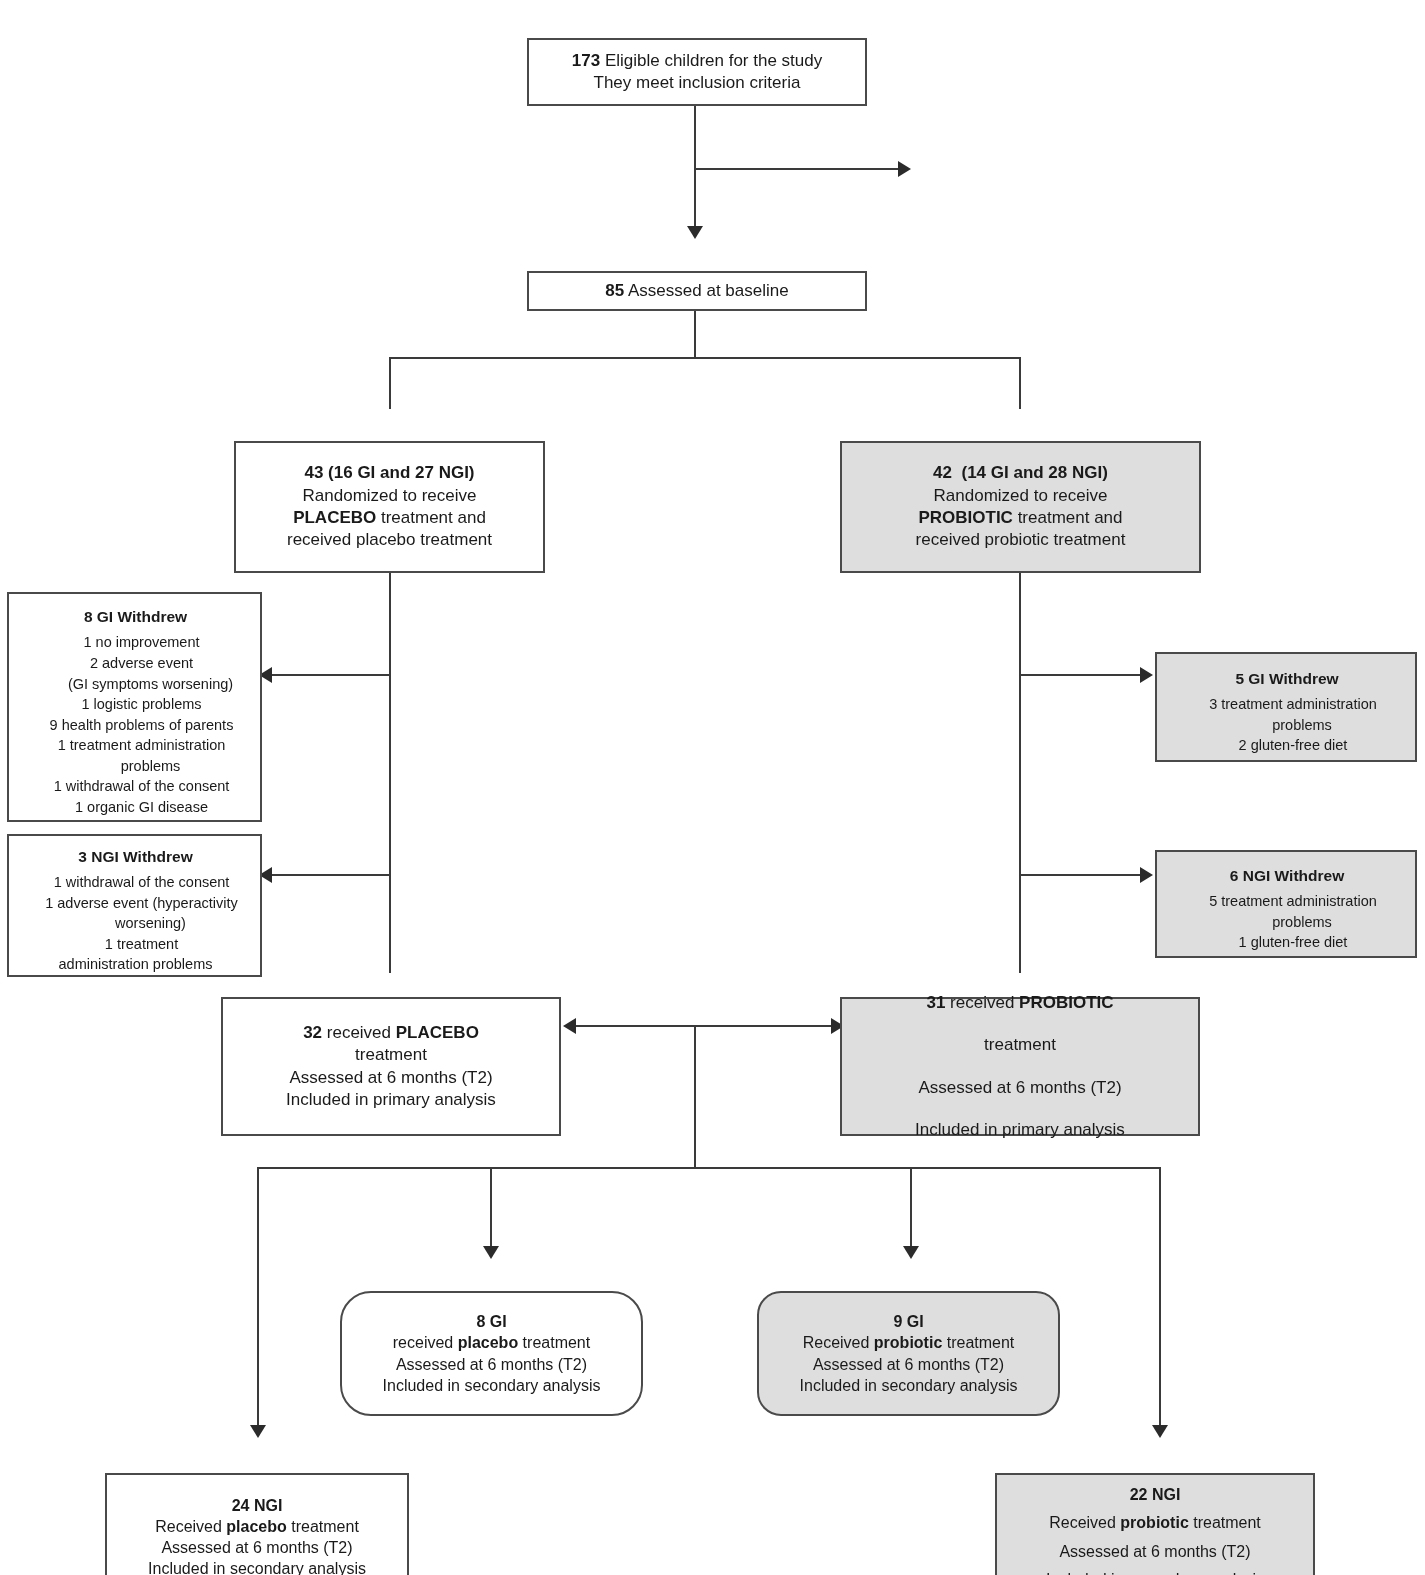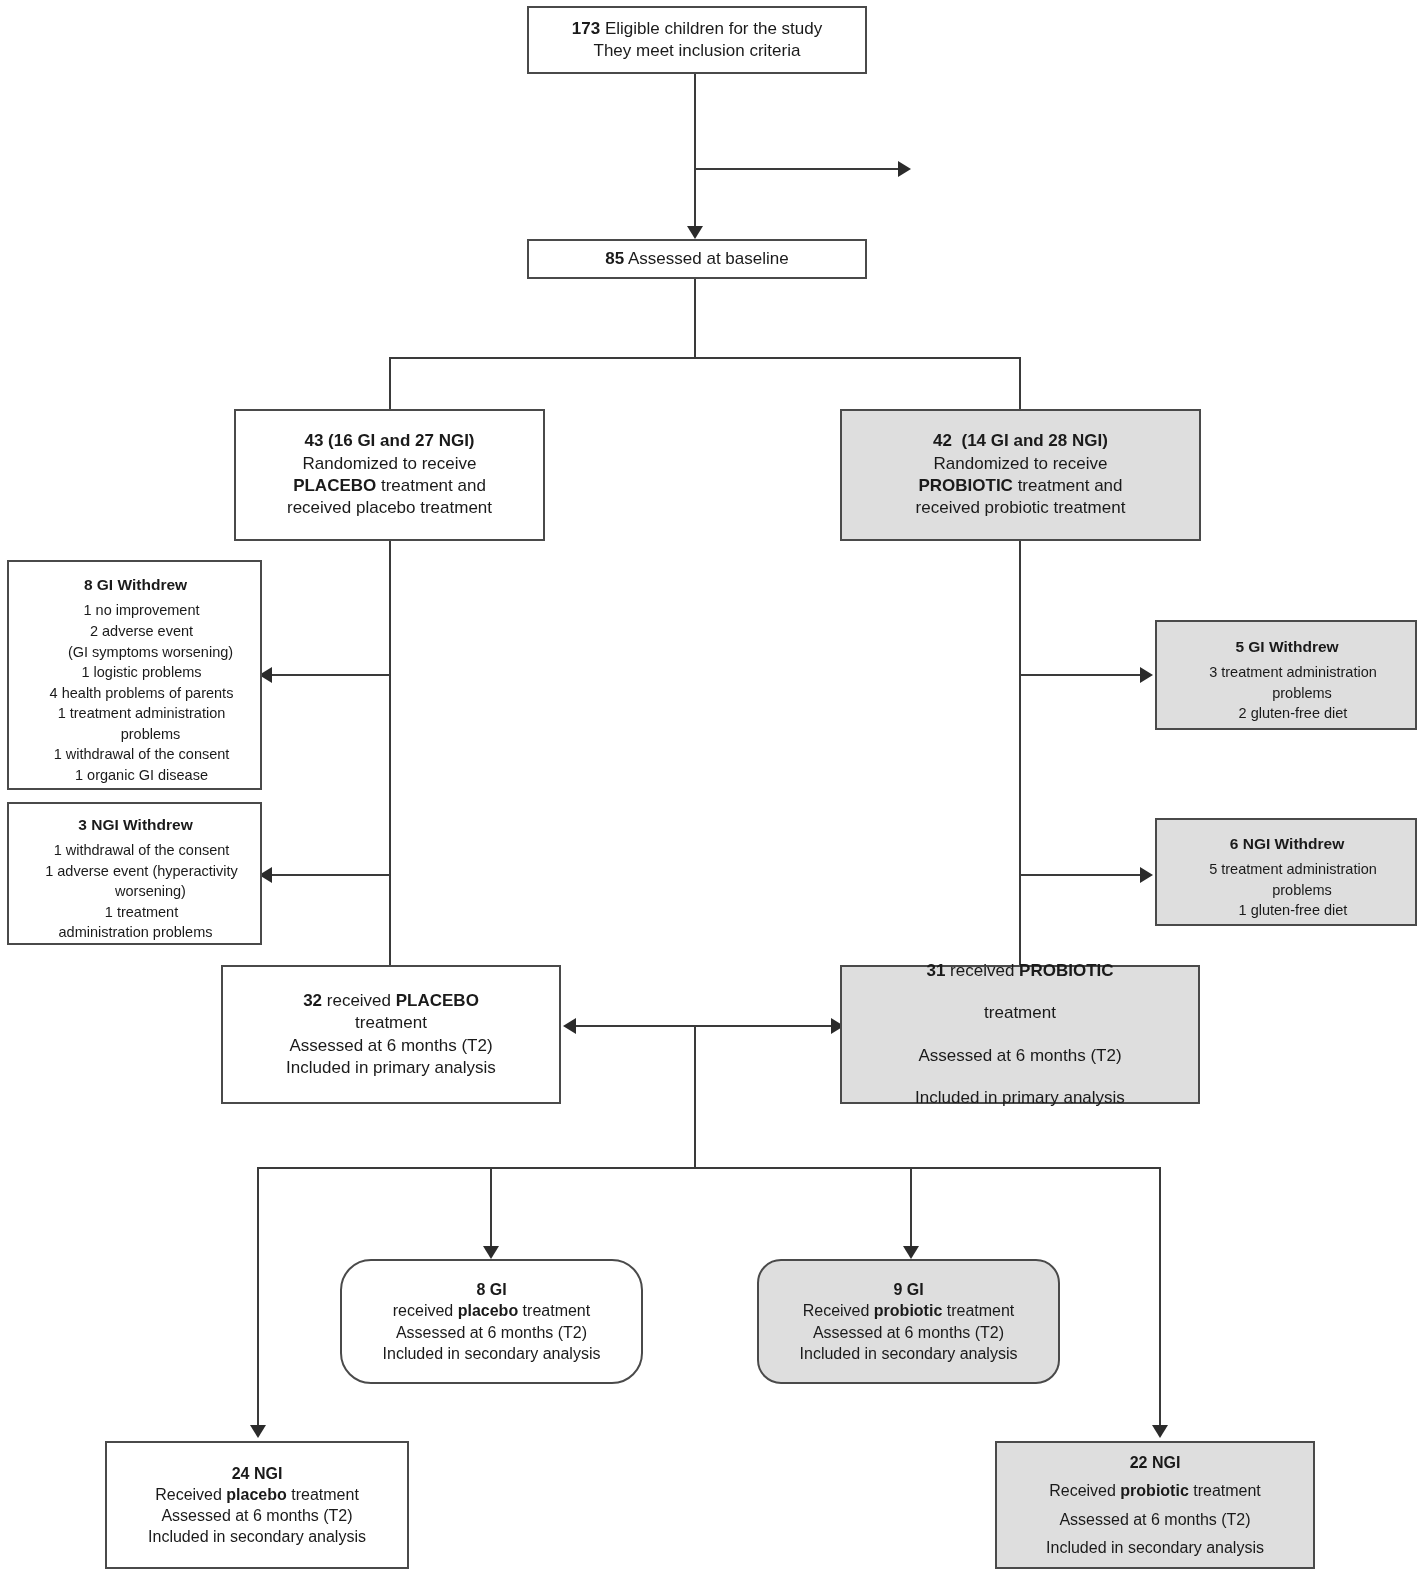--- a/index.html
+++ b/index.html
@@ -23,20 +23,21 @@
     box-sizing: border-box;
     border: 2px solid #4a4a4a;
     background: #ffffff;
     display: flex;
     flex-direction: column;
     justify-content: center;
     align-items: center;
     text-align: center;
     line-height: 1.32;
     color: #1a1a1a;
+    margin-top: 32px;
   }
   .node.shaded {
     background: #dedede;
   }
   .node.left-align {
     align-items: flex-start;
     text-align: left;
     justify-content: flex-start;
   }
   .ln {
@@ -170,21 +171,21 @@
       <span class="ln"><b>PROBIOTIC</b> treatment and</span>
       <span class="ln">received probiotic treatment</span>
     </div>
 
   <div class="node wbox" style="left:7px; top:560px; width:255px; height:230px;">
       <div class="title">8 GI Withdrew</div>
       <div class="item">1 no improvement</div>
       <div class="item">2 adverse event</div>
       <div class="item extra-indent">(GI symptoms worsening)</div>
       <div class="item">1 logistic problems</div>
-      <div class="item">4 health problems of parents</div>
+      <div class="item">9 health problems of parents</div>
       <div class="item">1 treatment administration</div>
       <div class="item extra-indent">problems</div>
       <div class="item">1 withdrawal of the consent</div>
       <div class="item">1 organic GI disease</div>
     </div>
 
   <div class="node wbox" style="left:7px; top:802px; width:255px; height:143px;">
       <div class="title">3 NGI Withdrew</div>
       <div class="item">1 withdrawal of the consent</div>
       <div class="item">1 adverse event (hyperactivity</div>

